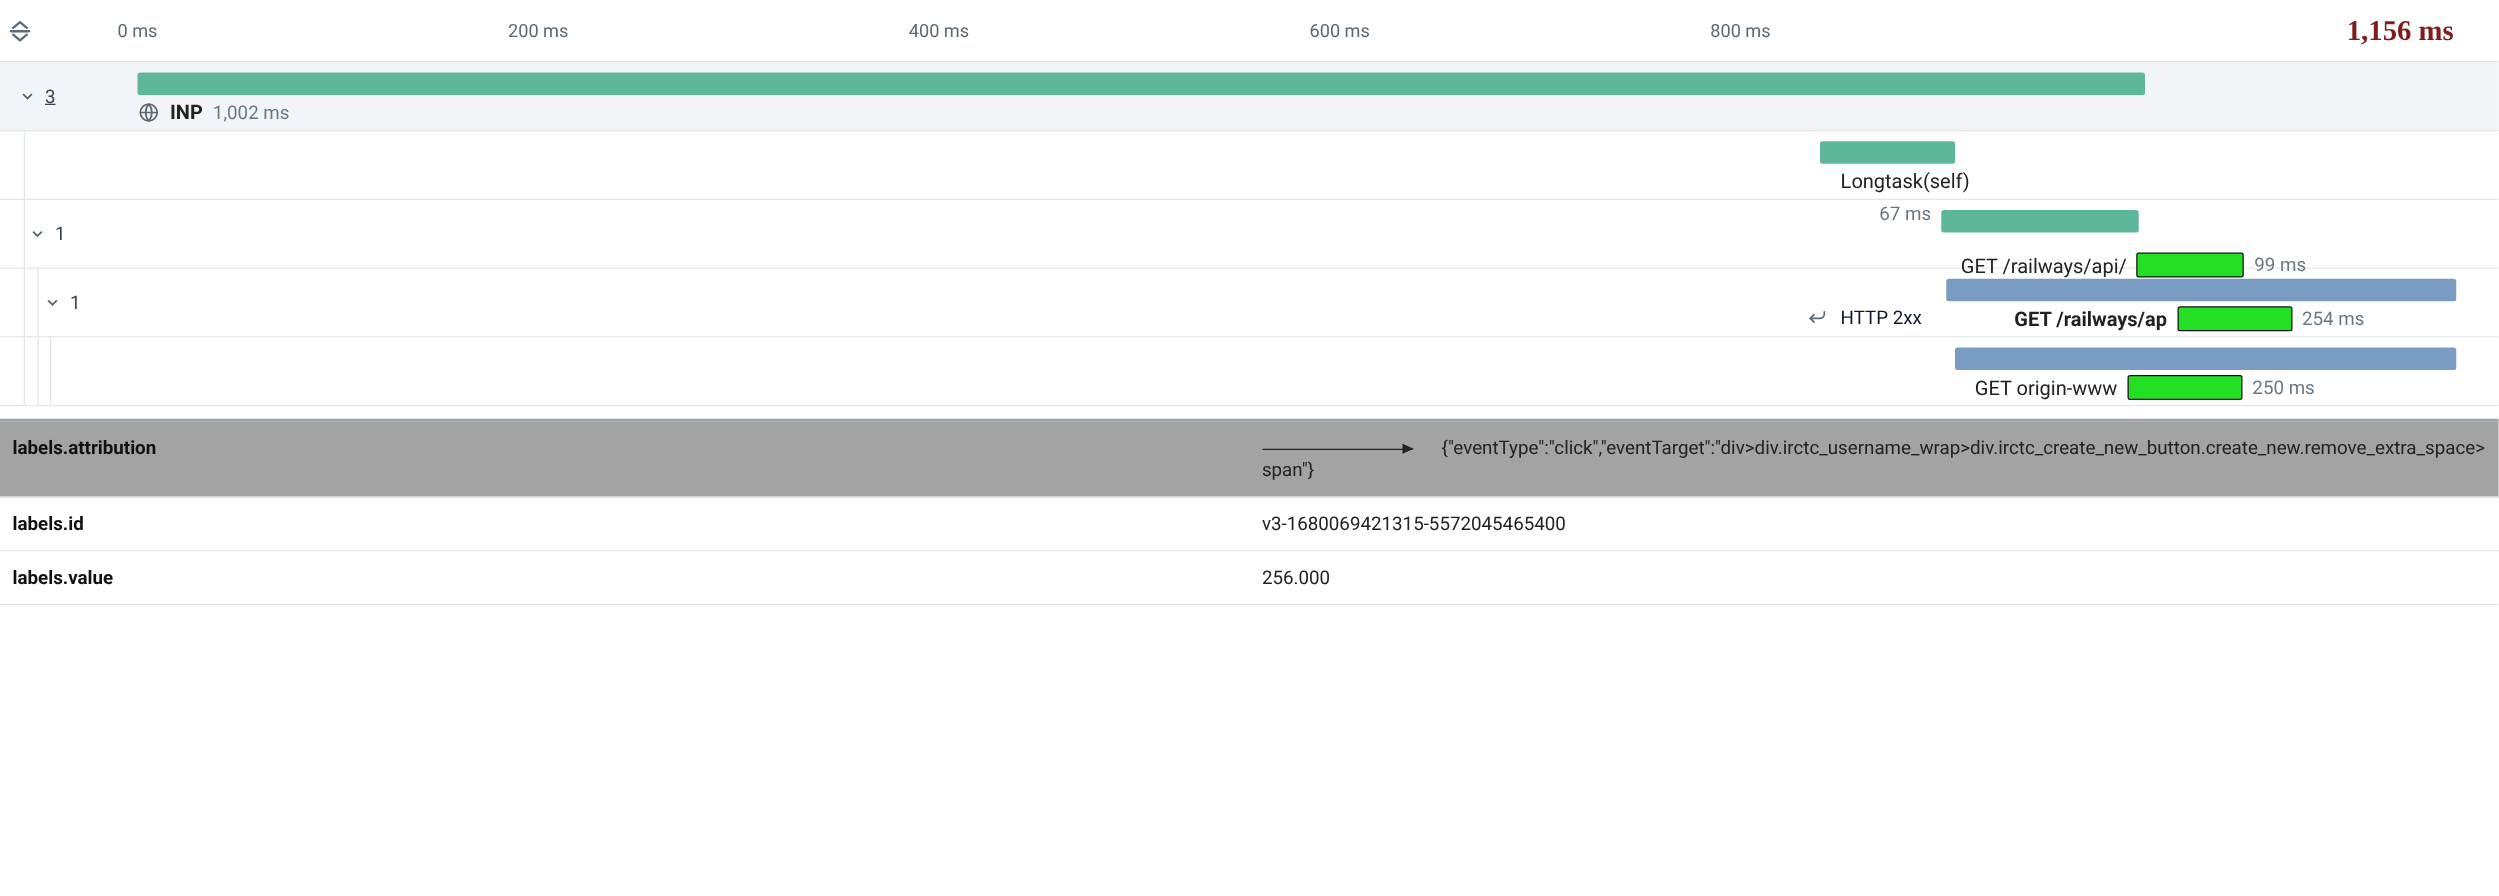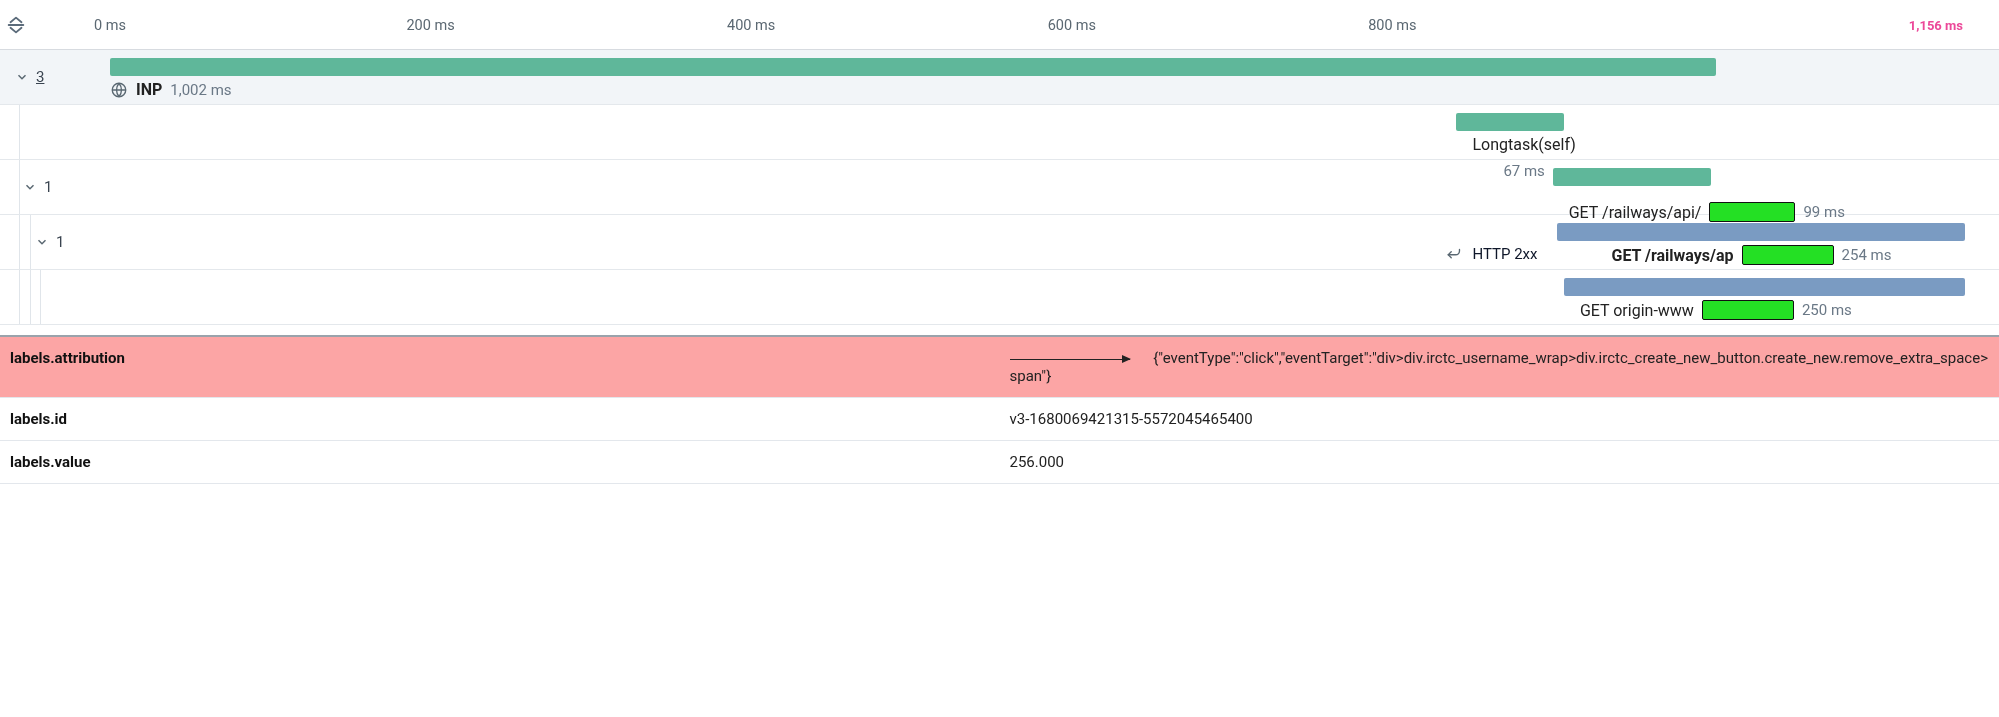--- a/index.html
+++ b/index.html
@@ -38,23 +38,24 @@
   .tick {
     position: absolute;
     top: 50%;
     transform: translate(-50%, -50%);
     font-size: 14.5px;
     color: #5b6872;
     white-space: nowrap;
   }
   .tick.max {
     font-weight: 700;
-    color: #ec4899;
-    font-size: 13px;
+    color: #7f1d1d;
+    font-size: 23px;
     transform: translate(-100%, -50%);
+    font-family: Liberation Serif, serif;
   }
   
   .waterfall {
     position: relative;
   }
   .row {
     position: relative;
     height: 55px;
     border-bottom: 1px solid #e4e8ec;
     display: flex;
@@ -128,21 +129,21 @@
     border-bottom: 2px solid #9aa3ab;
   }
   .details {
     width: 100%;
     border-collapse: collapse;
   }
   .details tr {
     border-bottom: 1px solid #e3e7ec;
   }
   .details tr:first-child {
-    background: #fca5a5;
+    background: #a3a3a3;
   }
   .details th {
     text-align: left;
     font-weight: 700;
     padding: 12px 10px;
     vertical-align: top;
     width: 50%;
   }
   .details td {
     padding: 12px 10px;

